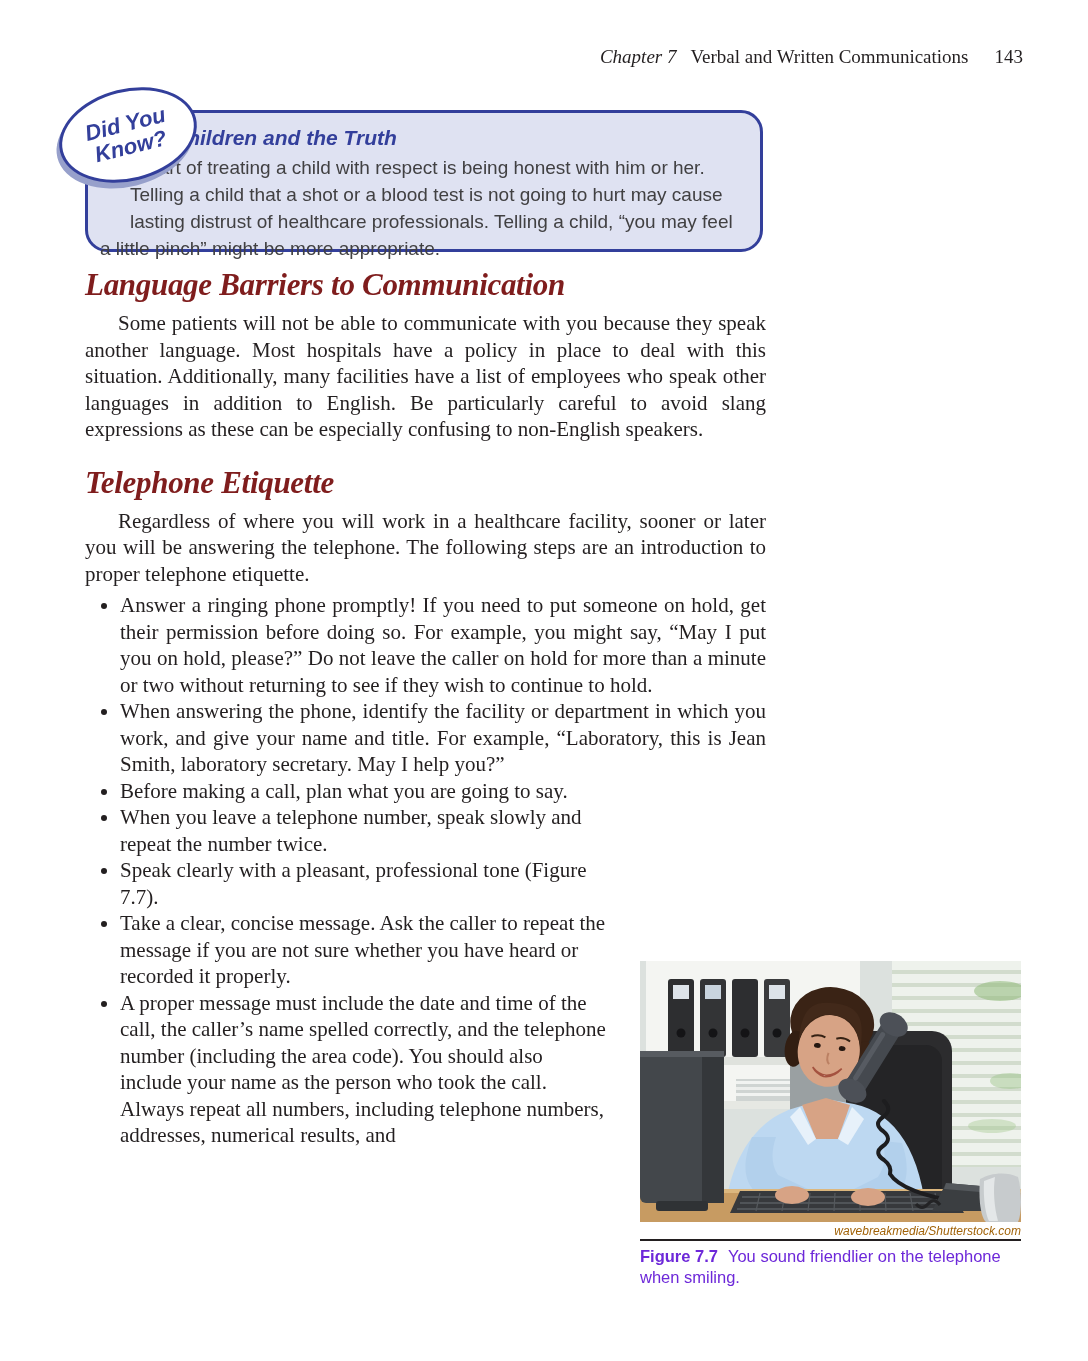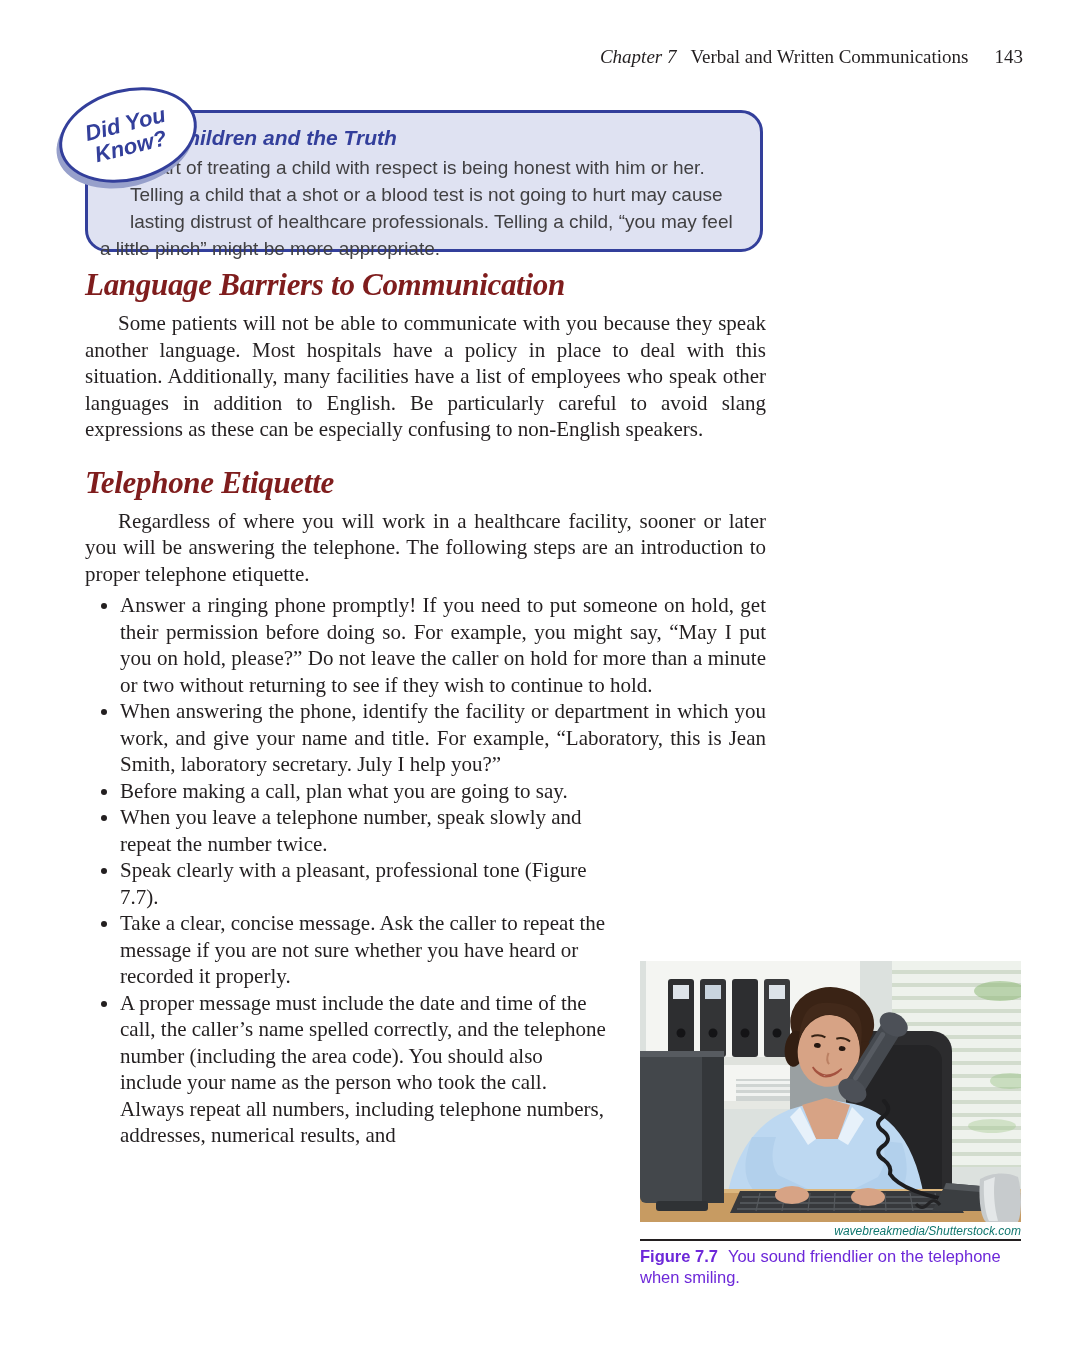--- a/index.html
+++ b/index.html
@@ -59,21 +59,21 @@
   ul.bullet-list li{
     margin:0;font-size:21px;line-height:26.5px;text-align:justify;
   }
   ul.bullet-list li.narrow{padding-right:157px;text-align:left;}
 
   
   .figure-block{position:absolute;left:640px;top:961px;width:381px;}
   .figure-photo{display:block;width:381px;height:261px;}
   .figure-credit{
     margin-top:2px;text-align:right;font-family:"Liberation Sans", sans-serif;
-    font-style:italic;font-size:12px;line-height:14px;color:#0f766e;
+    font-style:italic;font-size:12px;line-height:14px;color:#a16207;
   }
   .figure-rule{border:none;border-top:2.5px solid #231f20;margin:1px 0 5px 0;}
   .figure-caption{
     font-family:"Liberation Sans", sans-serif;font-size:16.5px;line-height:21px;
     color:#6d28d9;
   }
   .figure-caption .fig-label{font-weight:bold;margin-right:10px;}
 </style>
 </head>
 <body>
@@ -95,21 +95,21 @@
 
 <div class="main-column">
   <h2 class="section-heading">Language Barriers to Communication</h2>
   <p class="body-par">Some patients will not be able to communicate with you because they speak another language. Most hospitals have a policy in place to deal with this situation. Additionally, many facilities have a list of employees who speak other languages in addition to English. Be particularly careful to avoid slang expressions as these can be especially confusing to non-English speakers.</p>
 
   <h2 class="section-heading second">Telephone Etiquette</h2>
   <p class="body-par">Regardless of where you will work in a healthcare facility, sooner or later you will be answering the telephone. The following steps are an introduction to proper telephone etiquette.</p>
 
   <ul class="bullet-list">
     <li>Answer a ringing phone promptly! If you need to put someone on hold, get their permission before doing so. For example, you might say, “May I put you on hold, please?” Do not leave the caller on hold for more than a minute or two without returning to see if they wish to continue to hold.</li>
-    <li>When answering the phone, identify the facility or department in which you work, and give your name and title. For example, “Laboratory, this is Jean Smith, laboratory secretary. July I help you?”</li>
+    <li>When answering the phone, identify the facility or department in which you work, and give your name and title. For example, “Laboratory, this is Jean Smith, laboratory secretary. May I help you?”</li>
     <li>Before making a call, plan what you are going to say.</li>
     <li class="narrow">When you leave a telephone number, speak slowly and repeat the number twice.</li>
     <li class="narrow">Speak clearly with a pleasant, professional tone (Figure 7.7).</li>
     <li class="narrow">Take a clear, concise message. Ask the caller to repeat the message if you are not sure whether you have heard or recorded it properly.</li>
     <li class="narrow">A proper message must include the date and time of the call, the caller’s name spelled correctly, and the telephone number (including the area code). You should also include your name as the person who took the call. Always repeat all numbers, including telephone numbers, addresses, numerical results, and</li>
   </ul>
 </div>
 
 <div class="figure-block">
   <svg class="figure-photo" viewBox="0 0 381 261" xmlns="http://www.w3.org/2000/svg">

